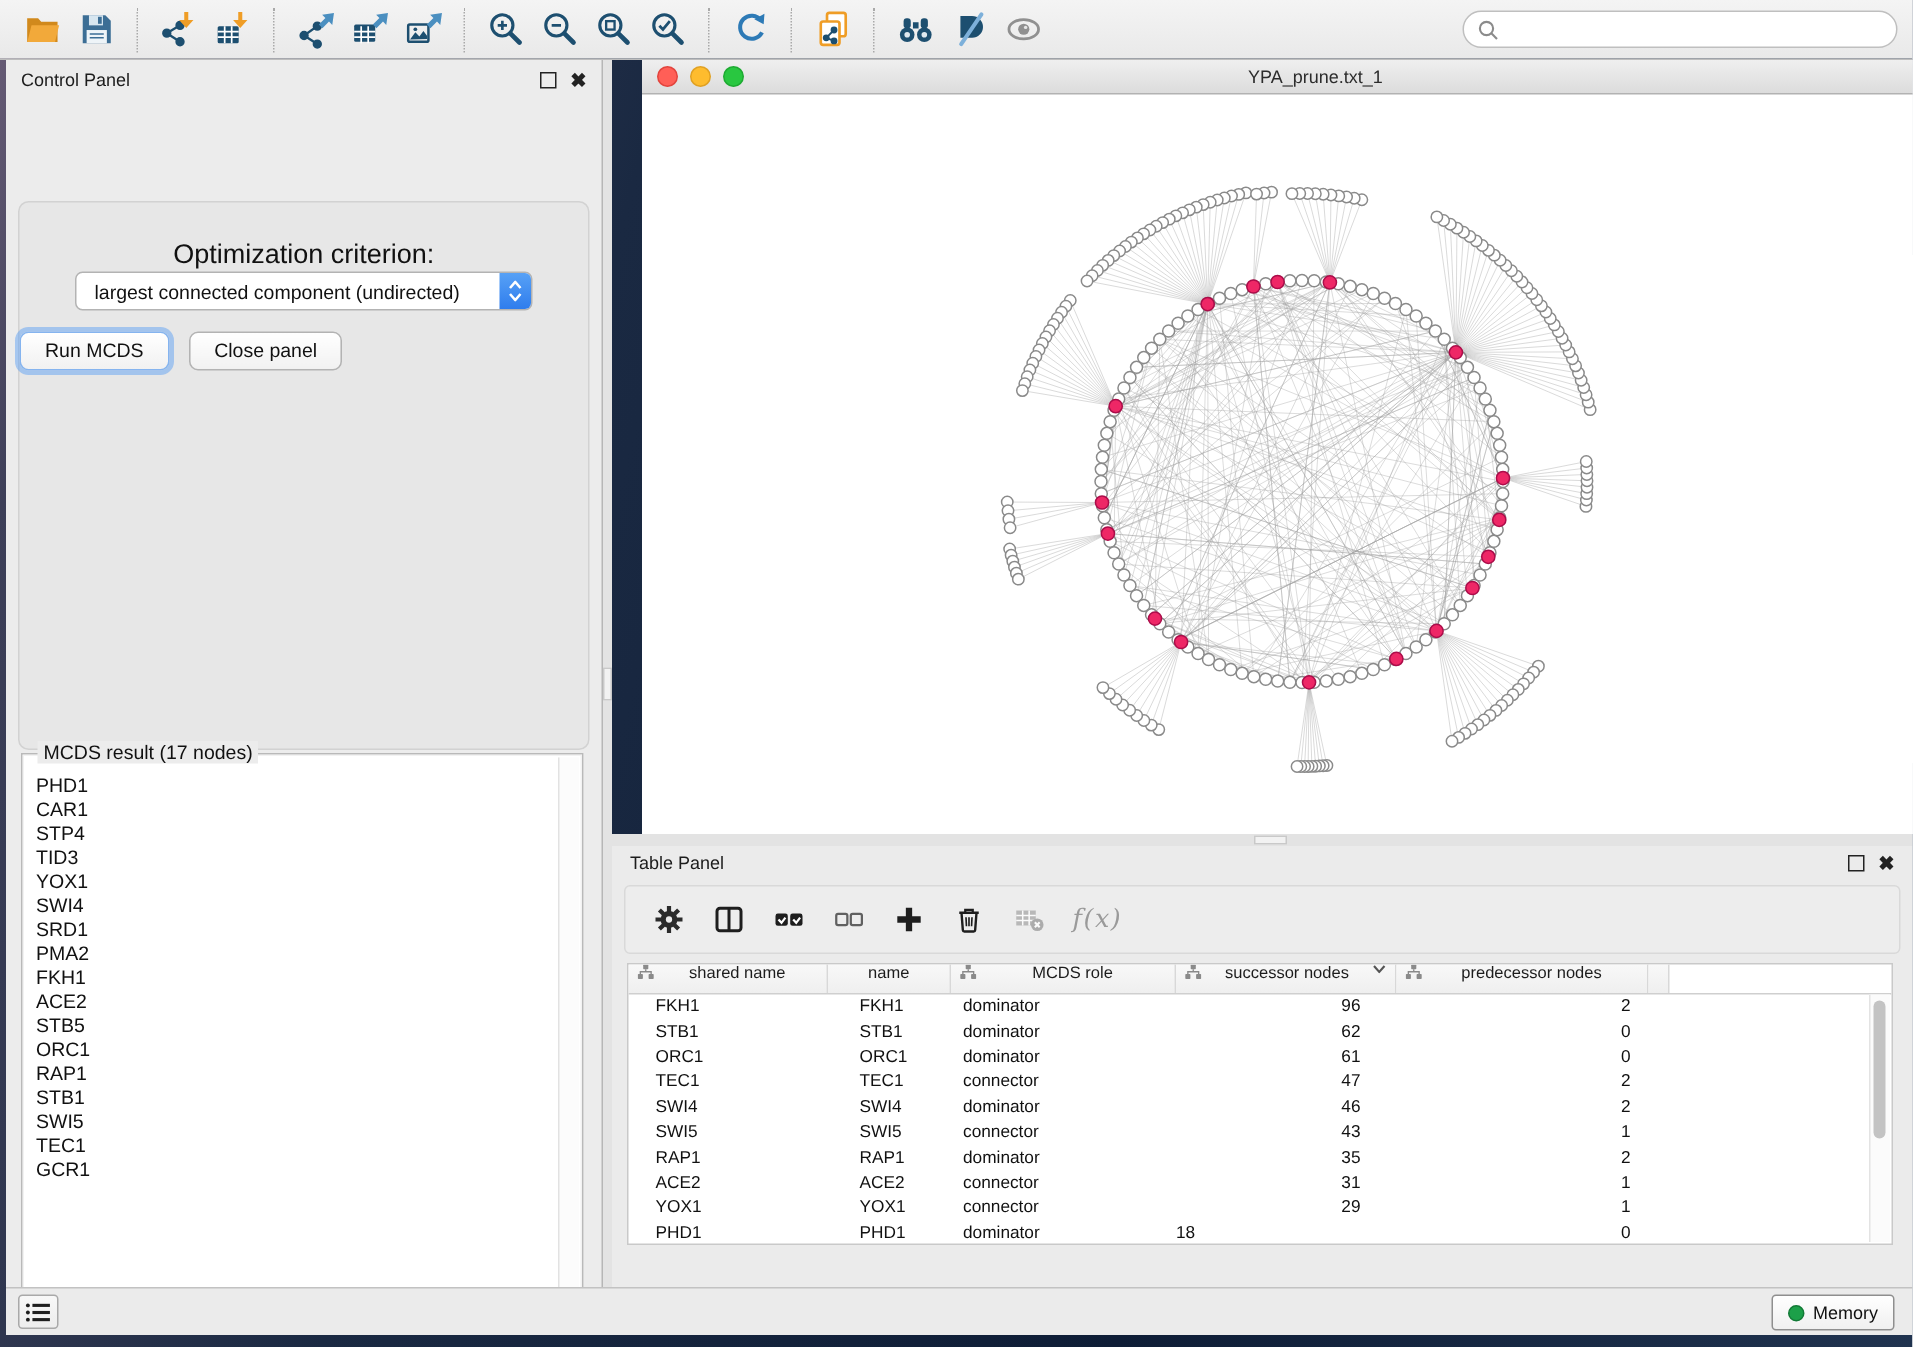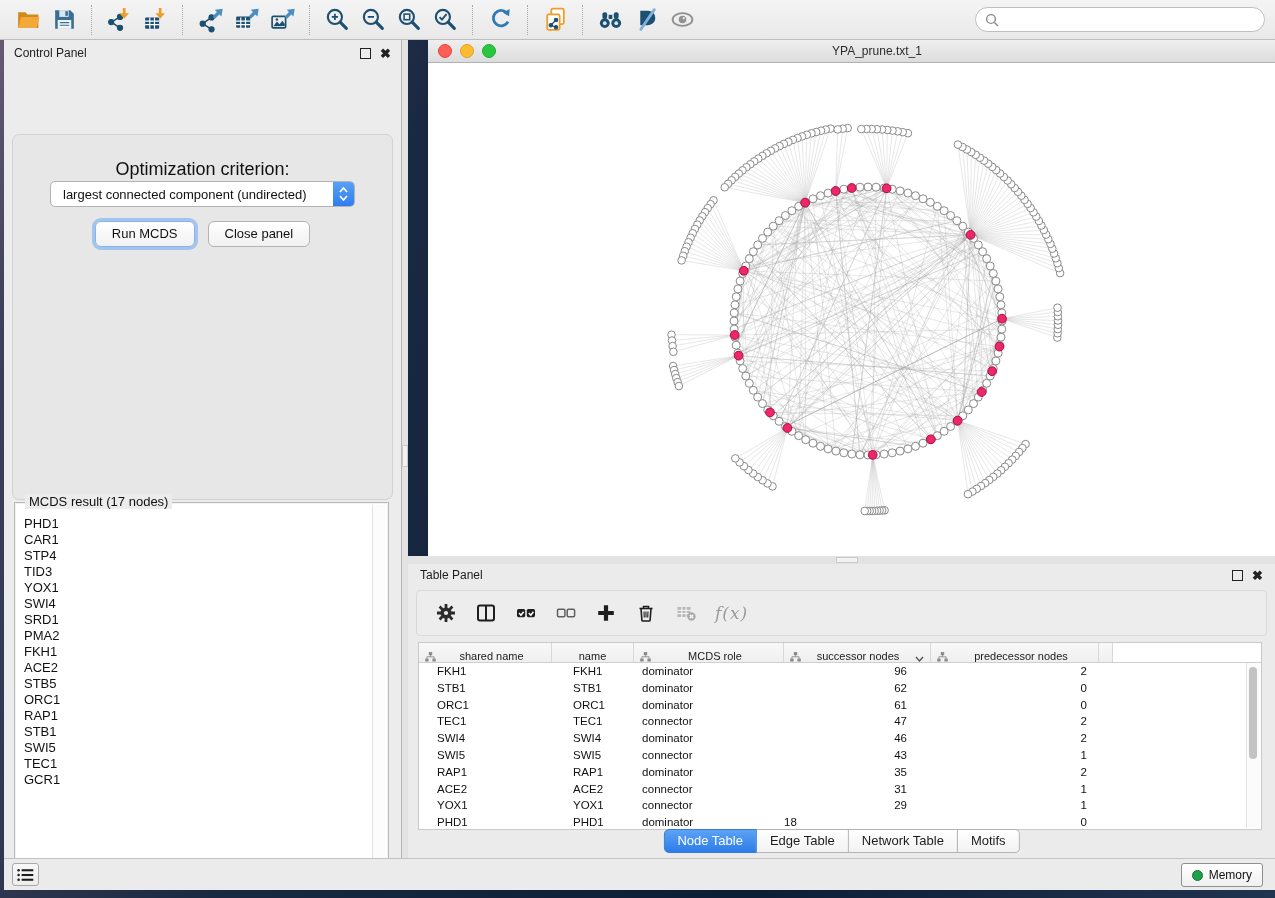--- a/index.html
+++ b/index.html
@@ -34,21 +34,21 @@
   .seg-btn.sel{background:linear-gradient(#5ba3f5,#2d7ce9);color:#fff;border-color:#3a7bd0;}
   .cp-inner{position:absolute;left:8px;right:8px;top:94px;height:364px;background:#e7e7e7;
             border:1px solid #d2d2d2;border-radius:7px;}
   .opt-label{text-align:center;margin-top:24px;font-size:18px;color:#111;}
   .select{position:absolute;left:37px;right:37px;top:46px;height:24px;background:#fff;border:1px solid #b3b3b3;
           border-radius:5px;display:flex;align-items:center;overflow:hidden;}
   .select .val{flex:1;font-size:13px;color:#111;padding-left:12px;white-space:nowrap;}
   .select .stepper{width:21px;height:24px;background:linear-gradient(#57a1f6,#2f7ded);display:flex;flex-direction:column;
           align-items:center;justify-content:center;gap:2px;flex:none;}
   .select .stepper svg{width:9px;height:6px;}
-  .btn-row{position:absolute;left:0;right:0;top:86px;display:flex;justify-content:center;gap:13px;}
+  .btn-row{position:absolute;left:0;right:0;top:86px;display:flex;justify-content:flex-start;gap:13px;}
   .push-btn{font:13px "Liberation Sans",sans-serif;color:#111;background:linear-gradient(#ffffff,#f1f1f1);
             border:1px solid #b3b3b3;border-radius:6px;padding:4px 16px 5px;}
   .push-btn.focus{border-color:#85b4ef;box-shadow:0 0 0 3px rgba(96,162,244,.5);}
   .result-box{position:absolute;left:10px;right:12px;top:462px;height:372px;margin:0;padding:0;
               background:#fff;border:1px solid #b9b9b9;box-shadow:inset 0 0 0 1px #f2f2f2;}
   .result-legend{position:absolute;top:-9px;left:10px;background:#ececec;padding:0 4px;font-size:13px;color:#111;}
   .result-list{position:absolute;left:0;top:5px;bottom:2px;right:16px;overflow:hidden;padding:8px 0 0 9px;}
   .result-item{font-size:13px;line-height:16px;color:#111;}
   .result-scroll{position:absolute;top:2px;bottom:2px;right:2px;width:13px;background:#fcfcfc;border-left:1px solid #e2e2e2;}
   
@@ -70,21 +70,21 @@
   
   .table-panel{position:absolute;left:408px;top:564px;width:867px;height:294px;background:#ebebeb;box-sizing:border-box;}
   .tp-header{height:22px;display:flex;align-items:center;padding:0 12px;font-size:12px;color:#1c1c1c;}
   .tp-toolbar{position:absolute;left:8px;right:8px;top:26px;height:46px;background:#ededed;border:1px solid #d9d9d9;
               border-radius:4px;display:flex;align-items:center;gap:16px;padding-left:18px;box-sizing:border-box;}
   .tp-btn{width:24px;height:24px;border:none;background:transparent;display:flex;align-items:center;justify-content:flex-start;padding:0;}
   .tp-btn svg{width:22px;height:22px;}
   .fx{font:italic 17px "DejaVu Serif",serif;color:#9a9a9a;letter-spacing:1px;}
   .tp-table{position:absolute;left:10px;top:78px;width:844px;height:188px;background:#fff;border:1px solid #c9c9c9;box-sizing:border-box;overflow:hidden;}
   .tp-head{display:flex;height:19px;border-bottom:1px solid #cfcfcf;}
-  .th{display:flex;align-items:flex-end;background:linear-gradient(#f8f8f8,#efefef);border-right:1px solid #d8d8d8;
+  .th{display:flex;align-items:flex-start;background:linear-gradient(#f8f8f8,#efefef);border-right:1px solid #d8d8d8;
       font-size:11px;color:#1c1c1c;box-sizing:border-box;padding:0 4px;flex:none;}
   .th .org{width:11px;height:10px;flex:none;margin-left:2px;}
   .th .lbl{flex:1;text-align:center;}
   .th .sort{width:9px;height:6px;flex:none;margin-right:2px;}
   .th.stub{width:14px;}
   .tr{display:flex;height:16.8px;}
   .td{font-size:11.5px;color:#111;line-height:16.8px;box-sizing:border-box;flex:none;white-space:nowrap;overflow:hidden;}
   .tp-scroll{position:absolute;top:20px;bottom:1px;right:1px;width:13px;background:#fbfbfb;border-left:1px solid #e3e3e3;}
   .tp-thumb{position:absolute;top:4px;left:2px;width:8px;height:92px;border-radius:4px;background:#c3c3c3;}
   .tp-tabs{position:absolute;bottom:5px;left:50%;transform:translate(-50%,0);}
@@ -779,28 +779,20 @@
             <div class="td" style="width:82px;padding-left:21px;">PHD1</div>
             <div class="td" style="width:150px;padding-left:8px">dominator</div>
             <div class="td" style="width:147px;text-align:left;padding-right:24px">18</div>
             <div class="td" style="width:168px;text-align:right;padding-right:12px">0</div>
           </div>
         </div>
       <div class="tp-scroll">
         <div class="tp-thumb"></div>
       </div>
     </div>
-    <div class="tp-tabs">
-        <div class="seg" id="tp-tabs">
-          <button class="seg-btn sel">Node Table</button>
-          <button class="seg-btn">Edge Table</button>
-          <button class="seg-btn">Network Table</button>
-          <button class="seg-btn">Motifs</button>
-        </div>
-      </div>
   </div>
 
   <div class="status-bar">
     <button class="list-btn">
       <svg viewBox="0 0 22 18" width="19" height="16">
         <g fill="#1e1e1e">
             <circle cx="3" cy="3.5" r="1.5"></circle>
             <circle cx="3" cy="9" r="1.5"></circle>
             <circle cx="3" cy="14.5" r="1.5"></circle>
         <rect x="6.5" y="2.3" width="13.5" height="2.4"></rect>

